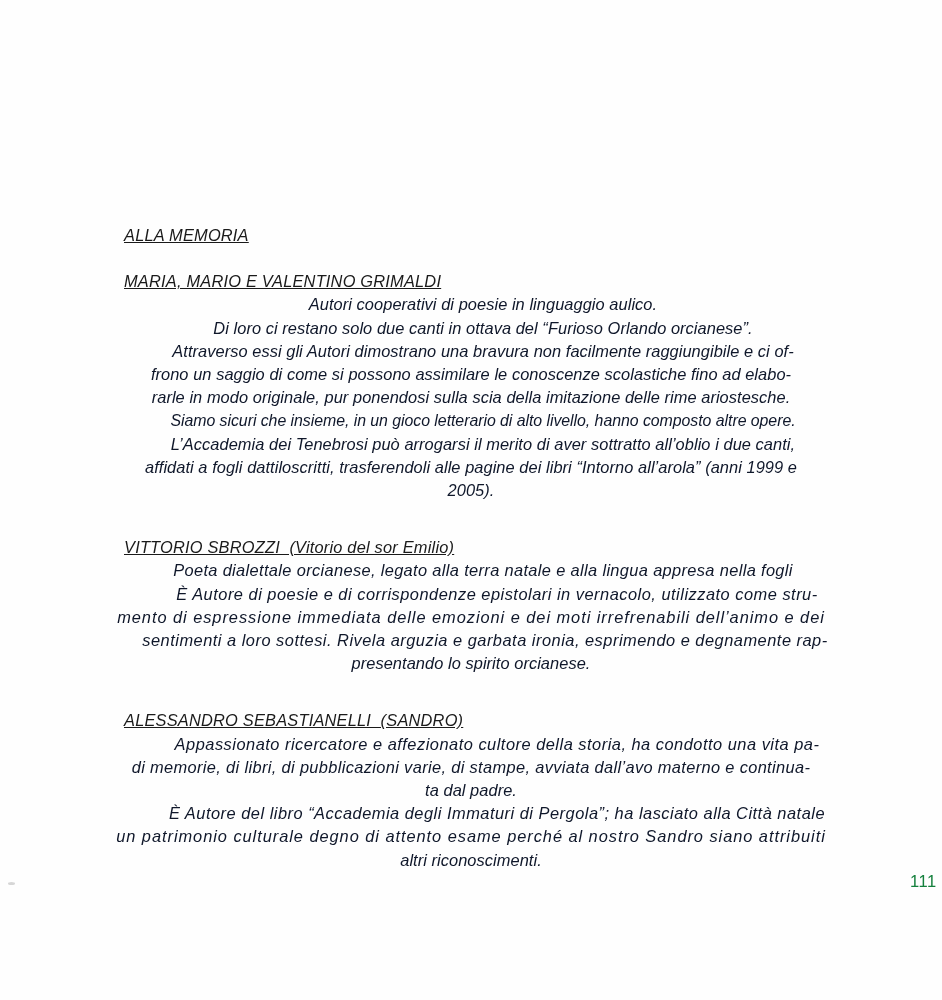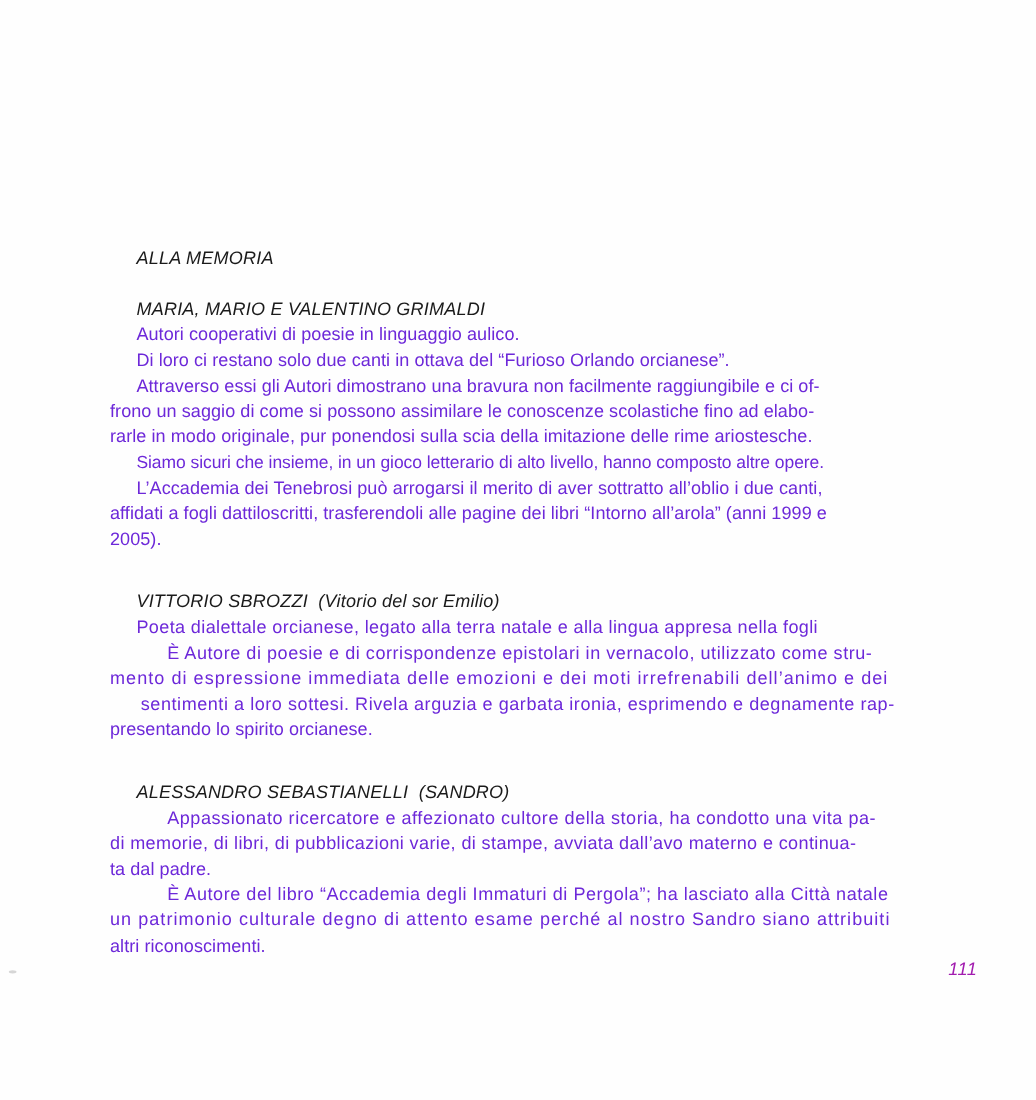--- a/index.html
+++ b/index.html
@@ -26,43 +26,46 @@
   }
 
   .text-block {
     position: absolute;
     left: 100px;
     top: 224px;
     width: 742px;
   }
 
   .line {
+    font-style: italic;
     font-size: 16.4px;
     line-height: 23.2px;
     letter-spacing: 0.06px;
     white-space: pre;
-    color: #6d28d9;
+    color: #0f172a;
+    text-align: center;
   }
 
   
   .heading {
     font-style: italic;
     font-size: 16.4px;
     line-height: 23.2px;
     white-space: pre;
     color: #1a1a1a;
     letter-spacing: 0.2px;
   }
 
   
   .indent {
     padding-left: 24px;
   }
   .indent-head {
     padding-left: 24px;
+    text-decoration: underline;
   }
 
   
   .condensed {
     font-size: 15.9px;
     letter-spacing: -0.05px;
   }
 
   
   .loose {
@@ -74,25 +77,24 @@
   }
   .loose3 {
     letter-spacing: 0.35px;
   }
 
   .gap-small { height: 23px; }
   .gap-section { height: 34px; }
 
   .folio {
     position: absolute;
-    left: 862px;
+    left: 910px;
     top: 872px;
-    font-style: italic;
     font-size: 16.5px;
-    color: #a21caf;
+    color: #15803d;
     letter-spacing: 0.5px;
   }
 
   .speck {
     position: absolute;
     left: 8px;
     top: 882px;
     width: 7px;
     height: 3px;
     background: #cfcfcf;

